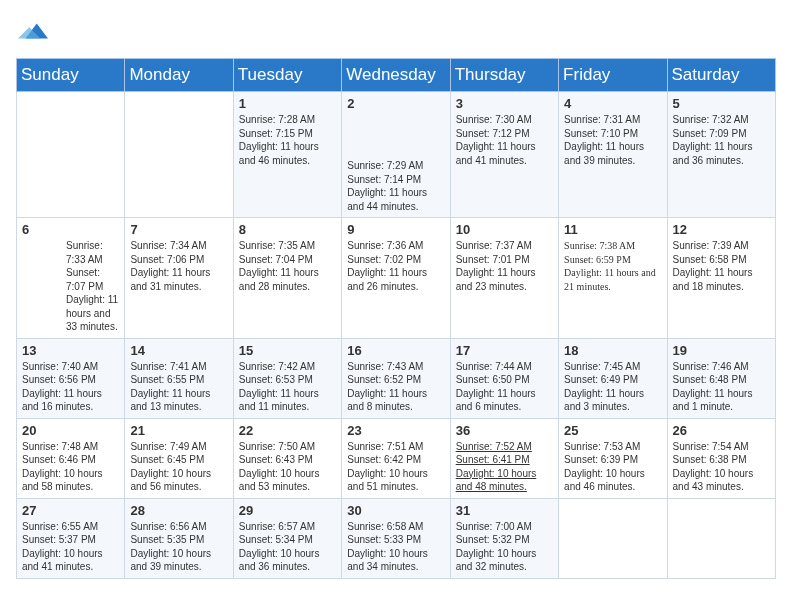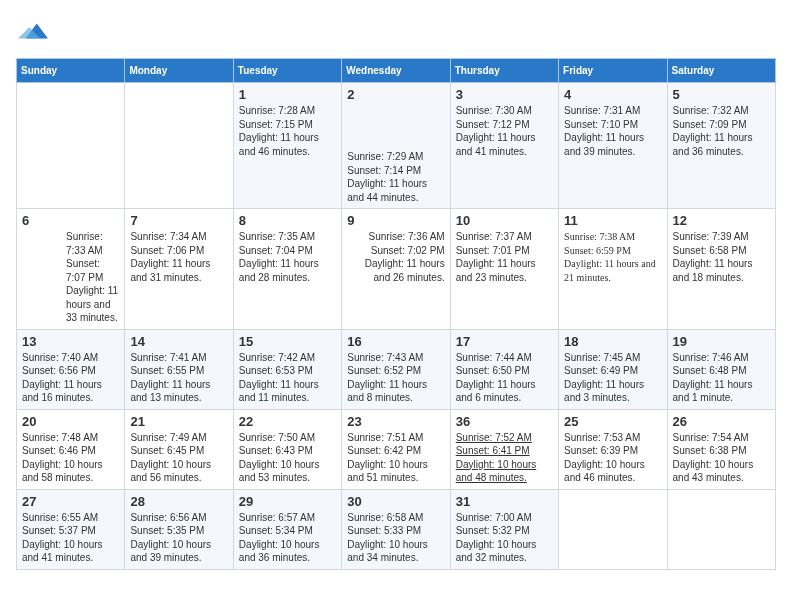--- a/index.html
+++ b/index.html
@@ -54,22 +54,22 @@
       font-size: 16px;
       color: #555;
     }
     .calendar {
       width: 100%;
       border-collapse: collapse;
     }
     .calendar thead tr th {
       background: #2979c8;
       color: #fff;
-      font-size: 10px;
-      font-weight: bold;
+      font-size: 17px;
+      font-weight: normal;
       padding: 6px 4px;
       text-align: left;
       border: 1px solid #aac4e8;
     }
     .calendar tbody tr td {
       vertical-align: top;
       border: 1px solid #d0d8e4;
       padding: 4px 5px;
       width: 108px;
       min-height: 80px;
@@ -177,21 +177,21 @@
 Daylight: 11 hours and 31 minutes.</div>
         </td>
         <td>
           <span class="day-num">8</span>
           <div class="cell-info" style="white-space: pre-line;">Sunrise: 7:35 AM
 Sunset: 7:04 PM
 Daylight: 11 hours and 28 minutes.</div>
         </td>
         <td>
           <span class="day-num">9</span>
-          <div class="cell-info" style="white-space: pre-line; text-align: right;">Sunrise: 7:36 AM
+          <div class="cell-info" style="white-space: pre-line;">Sunrise: 7:36 AM
 Sunset: 7:02 PM
 Daylight: 11 hours and 26 minutes.</div>
         </td>
         <td>
           <span class="day-num">10</span>
           <div class="cell-info" style="white-space: pre-line;">Sunrise: 7:37 AM
 Sunset: 7:01 PM
 Daylight: 11 hours and 23 minutes.</div>
         </td>
         <td>

